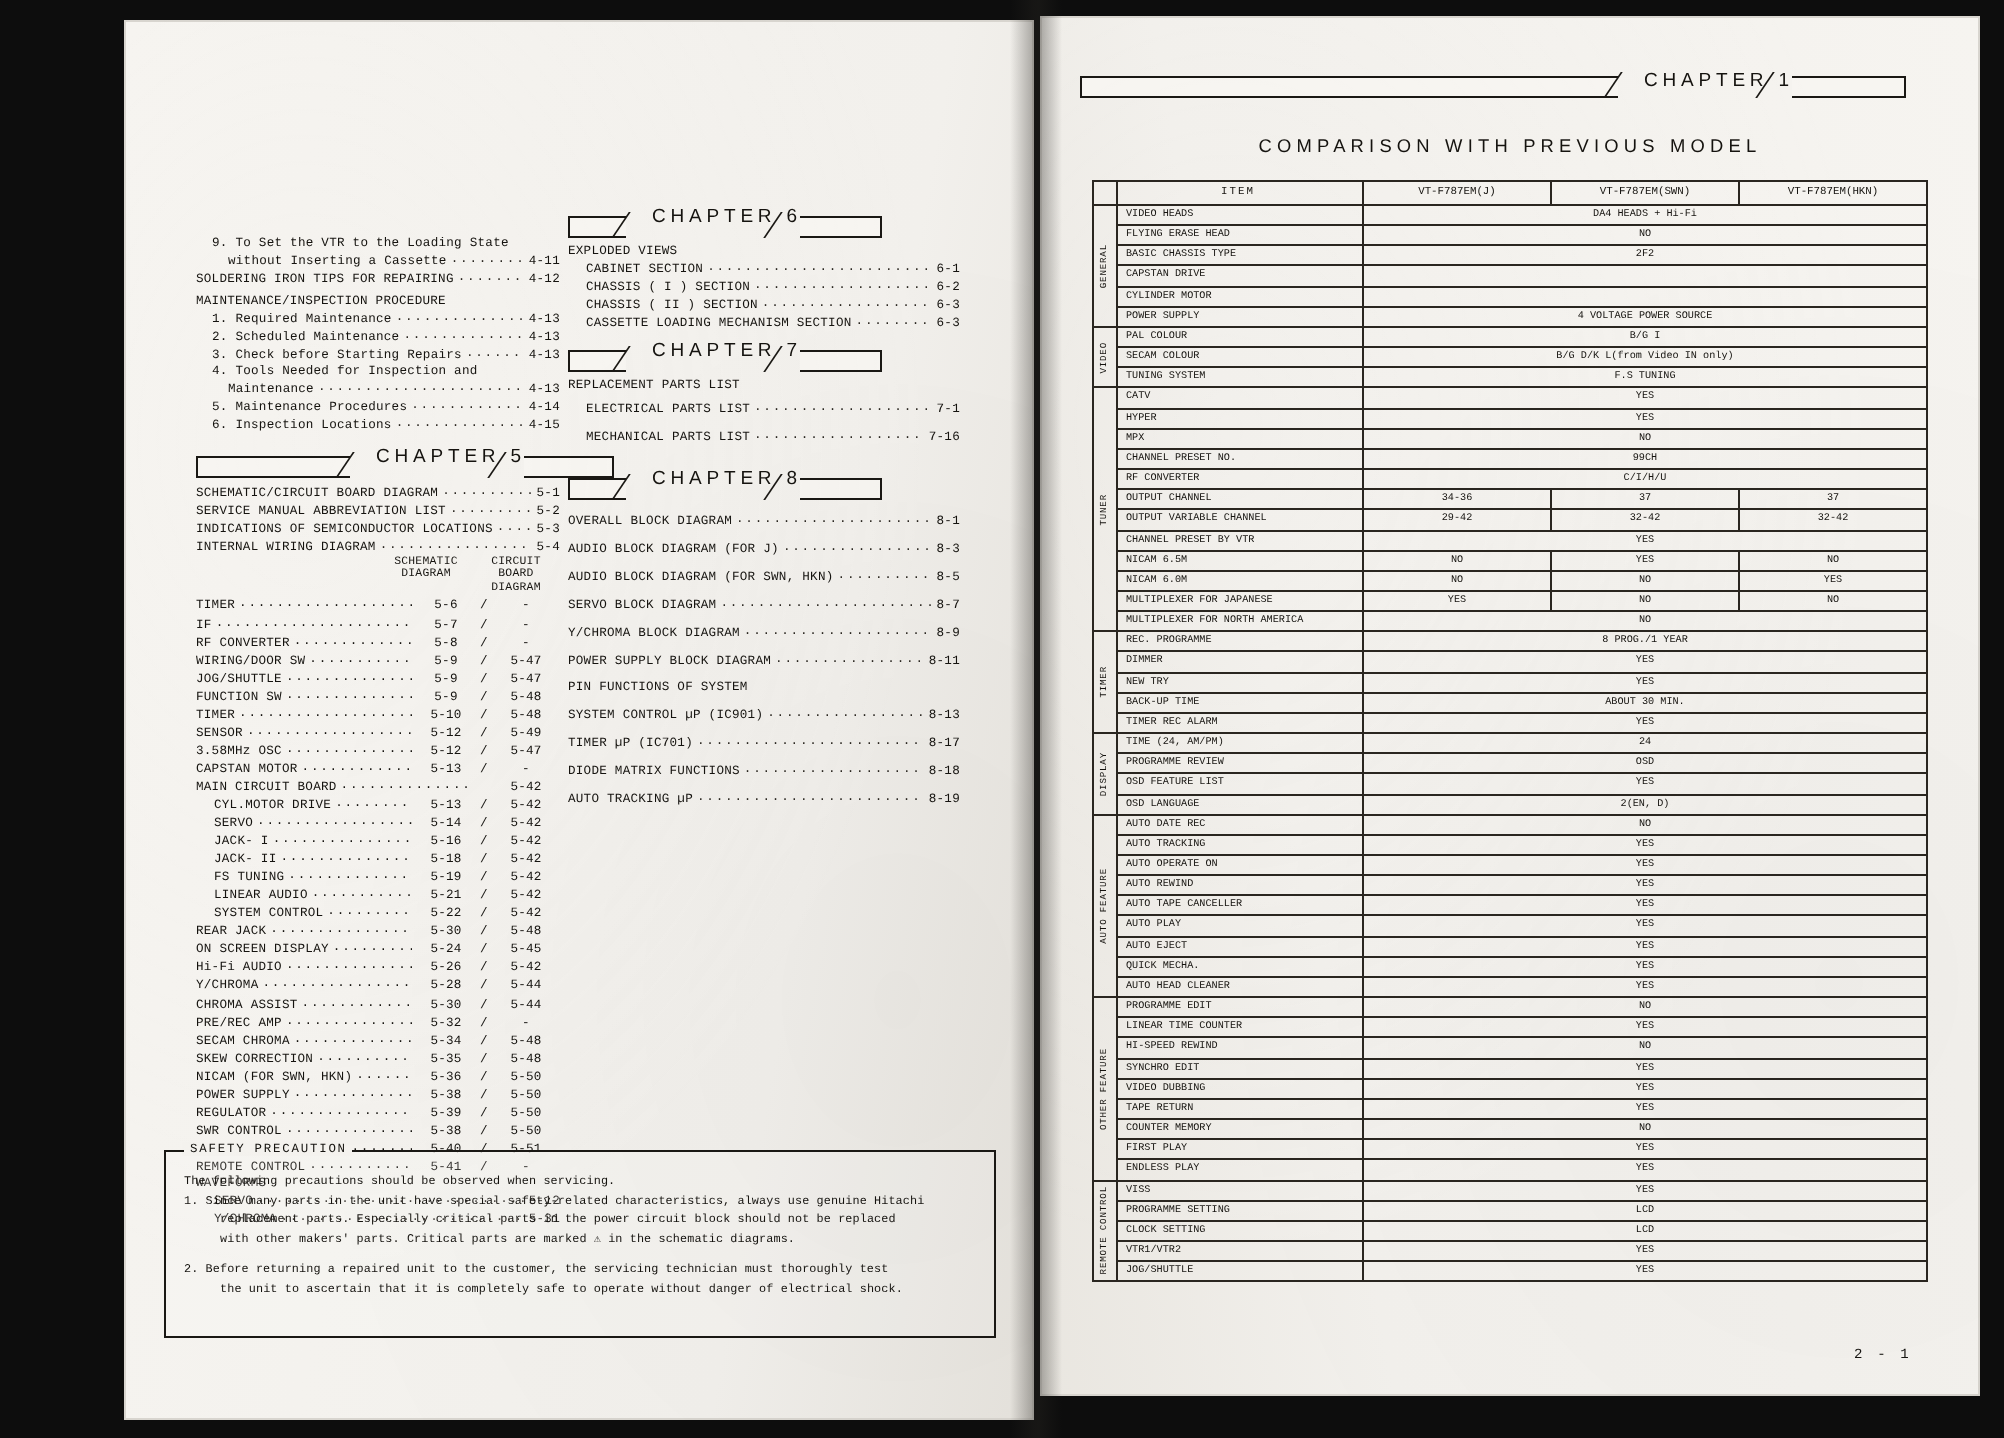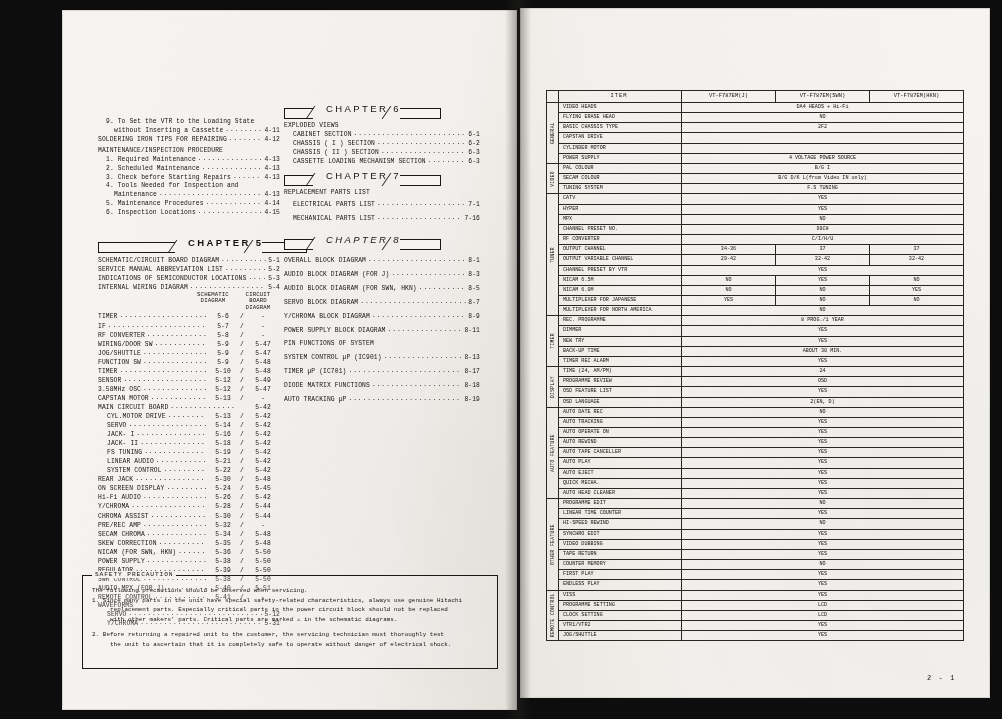--- a/index.html
+++ b/index.html
@@ -203,21 +203,21 @@
         <div class="toc-line" style="padding-left: 8px;">
           <span class="toc-label">5. Maintenance Procedures</span>
           <span class="toc-dots">..........................................................................................</span>
           <span class="toc-pg">4-14</span>
         </div>
         <div class="toc-line" style="padding-left: 8px;">
           <span class="toc-label">6. Inspection Locations</span>
           <span class="toc-dots">..........................................................................................</span>
           <span class="toc-pg">4-15</span>
         </div>
-        <div class="banner" style="margin-top: 22px; font-weight: bold;">
+        <div class="banner" style="margin-top: 8px;">
           <div class="bar-l" style="width:76px;"></div>
           <div class="slash" style="left:74px;"></div>
           <div class="ctext" style="left:90px;">CHAPTER 5</div>
           <div class="slash2" style="left:149.6px;"></div>
           <div class="bar-r" style="left:163.6px;width:44px;"></div>
         </div>
         <div class="toc-line">
           <span class="toc-label">SCHEMATIC/CIRCUIT BOARD DIAGRAM</span>
           <span class="toc-dots">..........................................................................................</span>
           <span class="toc-pg">5-1</span>
@@ -518,21 +518,21 @@
         <div class="toc-line" style="padding-left: 9px; line-height: 13px;">
           <span class="toc-label">ELECTRICAL PARTS LIST</span>
           <span class="toc-dots">..........................................................................................</span>
           <span class="toc-pg">7-1</span>
         </div>
         <div class="toc-line" style="padding-left: 9px; line-height: 13px;">
           <span class="toc-label">MECHANICAL PARTS LIST</span>
           <span class="toc-dots">..........................................................................................</span>
           <span class="toc-pg">7-16</span>
         </div>
-        <div class="banner" style="margin-top: 12px; font-style: italic;">
+        <div class="banner" style="margin-top: 12px;">
           <div class="bar-l" style="width:28px;"></div>
           <div class="slash" style="left:26px;"></div>
           <div class="ctext" style="left:42px;">CHAPTER 8</div>
           <div class="slash2" style="left:101.6px;"></div>
           <div class="bar-r" style="left:115.6px;width:40px;"></div>
         </div>
         <div class="toc-line" style="line-height: 13px;">
           <span class="toc-label">OVERALL BLOCK DIAGRAM</span>
           <span class="toc-dots">..........................................................................................</span>
           <span class="toc-pg">8-1</span>
@@ -599,21 +599,31 @@
         <div class="gap"></div>
         <p class="hang">2. Before returning a repaired unit to the customer, the servicing technician must thoroughly test</p>
         <p class="hang" style="padding-left:18px;text-indent:0;">the unit to ascertain that it is completely safe to operate without danger of electrical shock.</p>
       </div>
     </div>
     <div class="grain"></div>
   </div>
 
   <div class="sheet" id="right-page">
 
-
+    <div id="right-banner-holder" style="position:absolute;left:20px;top:28px;width:430px;">
+        <div class="banner" style="height: 14px;">
+          <div class="bar-l" style="width:268px;"></div>
+          <div class="slash" style="left:266px;"></div>
+          <div class="ctext" style="left:282px;">CHAPTER 1</div>
+          <div class="slash2" style="left:341.6px;"></div>
+          <div class="bar-r" style="left:355.6px;width:56px;"></div>
+        </div>
+      </div>
+
+    <div id="right-title">COMPARISON WITH PREVIOUS MODEL</div>
 
     <table id="spec-table">
       <thead>
           <tr>
             <td class="grp"></td>
             <td class="item">ITEM</td>
             <td class="val">VT-F787EM(J)</td>
             <td class="val">VT-F787EM(SWN)</td>
             <td class="val">VT-F787EM(HKN)</td>
           </tr>

